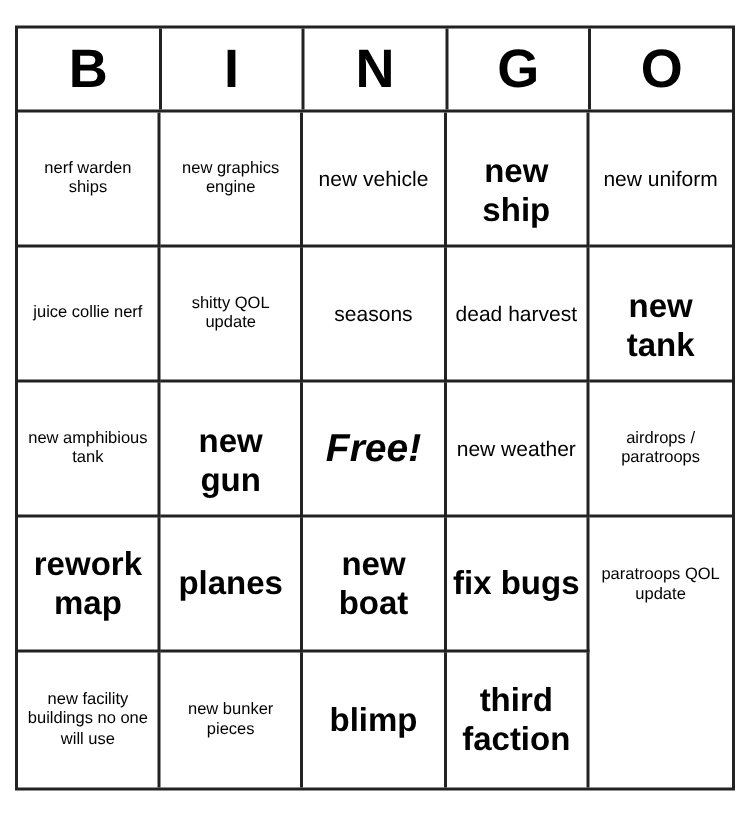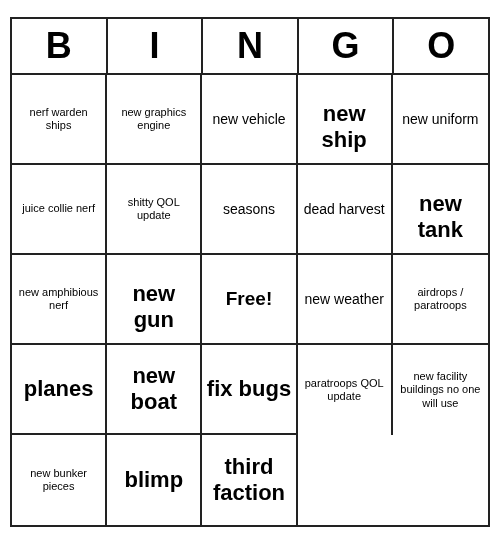--- a/index.html
+++ b/index.html
@@ -53,21 +53,21 @@
     .bingo-cell:nth-last-child(-n+5) {
       border-bottom: none;
     }
     .bingo-cell span {
       display: block;
     }
     .size-sm { font-size: 11px; }
     .size-md { font-size: 14px; }
     .size-lg { font-size: 22px; font-weight: bold; }
     .size-xl { font-size: 22px; font-weight: bold; margin-top: 16px; }
-    .size-free { font-size: 19px; font-weight: bold; }
+    .size-free { font-size: 26px; font-style: italic; font-weight: bold; }
   </style>
 </head>
 <body>
 
 <div class="bingo-card">
   <div class="bingo-header">
   <div class="bingo-header-cell">B</div>
       <div class="bingo-header-cell">I</div>
       <div class="bingo-header-cell">N</div>
       <div class="bingo-header-cell">G</div>
@@ -98,33 +98,36 @@
       <div class="bingo-cell">
         <span class="size-md">seasons</span>
       </div>
       <div class="bingo-cell">
         <span class="size-md">dead harvest</span>
       </div>
       <div class="bingo-cell">
         <span class="size-xl">new tank</span>
       </div>
       <div class="bingo-cell">
-        <span class="size-sm">new amphibious nerf</span>
+        <span class="size-sm">new amphibious tank</span>
       </div>
       <div class="bingo-cell">
         <span class="size-xl">new gun</span>
       </div>
       <div class="bingo-cell">
         <span class="size-free">Free!</span>
       </div>
       <div class="bingo-cell">
         <span class="size-md">new weather</span>
       </div>
       <div class="bingo-cell">
         <span class="size-sm">airdrops / paratroops</span>
+      </div>
+      <div class="bingo-cell">
+        <span class="size-lg">rework map</span>
       </div>
       <div class="bingo-cell">
         <span class="size-lg">planes</span>
       </div>
       <div class="bingo-cell">
         <span class="size-lg">new boat</span>
       </div>
       <div class="bingo-cell">
         <span class="size-lg">fix bugs</span>
       </div>

